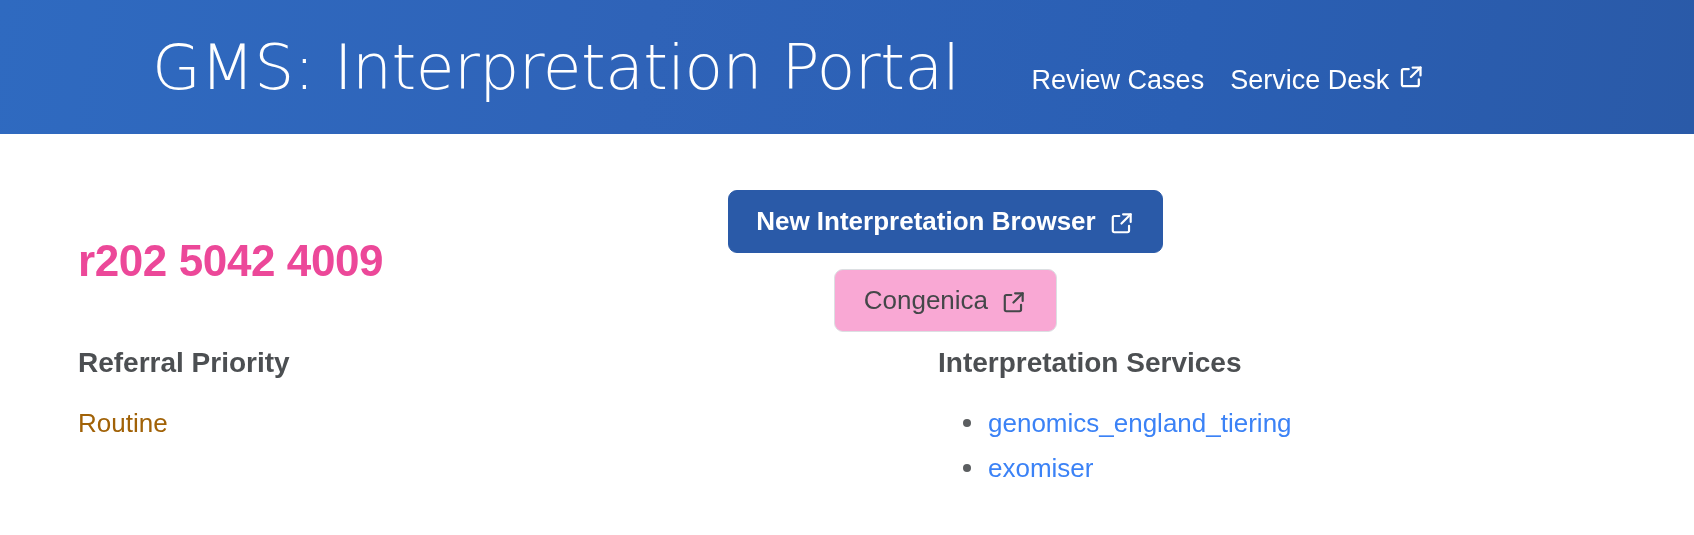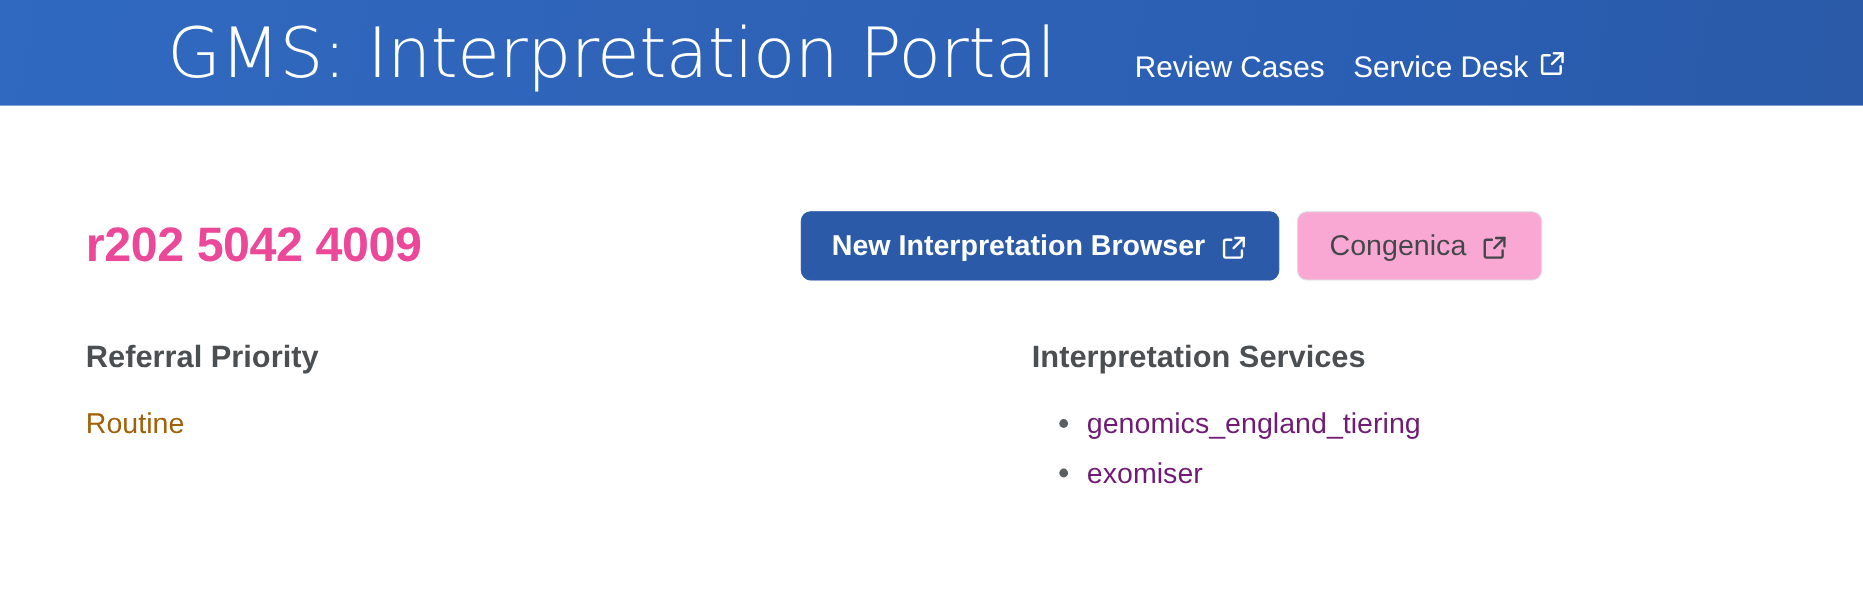--- a/index.html
+++ b/index.html
@@ -12,21 +12,21 @@
     overflow: hidden;
     background: #ffffff;
     font-family: "Liberation Sans", sans-serif;
     -webkit-font-smoothing: antialiased;
   }
 
   
   .app-header {
     position: relative;
     width: 1694px;
-    height: 96px;
+    height: 134px;
     background: linear-gradient(100deg, #2f6ac0 0%, #2f63b8 38%, #2a5fb4 70%, #2a5aa8 100%);
     display: flex;
     align-items: center;
     box-sizing: border-box;
   }
   .header-inner {
     width: 100%;
     display: flex;
     align-items: baseline;
     padding-left: 152px;
@@ -88,20 +88,21 @@
     font-weight: 700;
     letter-spacing: -0.4px;
     line-height: 1;
     white-space: nowrap;
   }
   .actions {
     display: flex;
     align-items: center;
     gap: 16px;
     margin-left: 345px;
+    flex-direction: column;
   }
   .btn {
     display: inline-flex;
     align-items: center;
     gap: 13px;
     border-radius: 9px;
     font-size: 26px;
     white-space: nowrap;
     cursor: pointer;
     box-sizing: border-box;
@@ -143,21 +144,21 @@
     line-height: 1;
     margin-top: 33px;
     white-space: nowrap;
   }
   .svc-list {
     list-style: none;
     margin: 23px 0 0 0;
     padding: 0 0 0 50px;
   }
   .svc-list li {
-    color: #701a75;
+    color: #3b82f6;
     font-size: 26px;
     line-height: 1;
     padding: 10px 0 9px 0;
     position: relative;
     white-space: nowrap;
   }
   .svc-list li::before {
     content: "";
     position: absolute;
     left: -25px;

